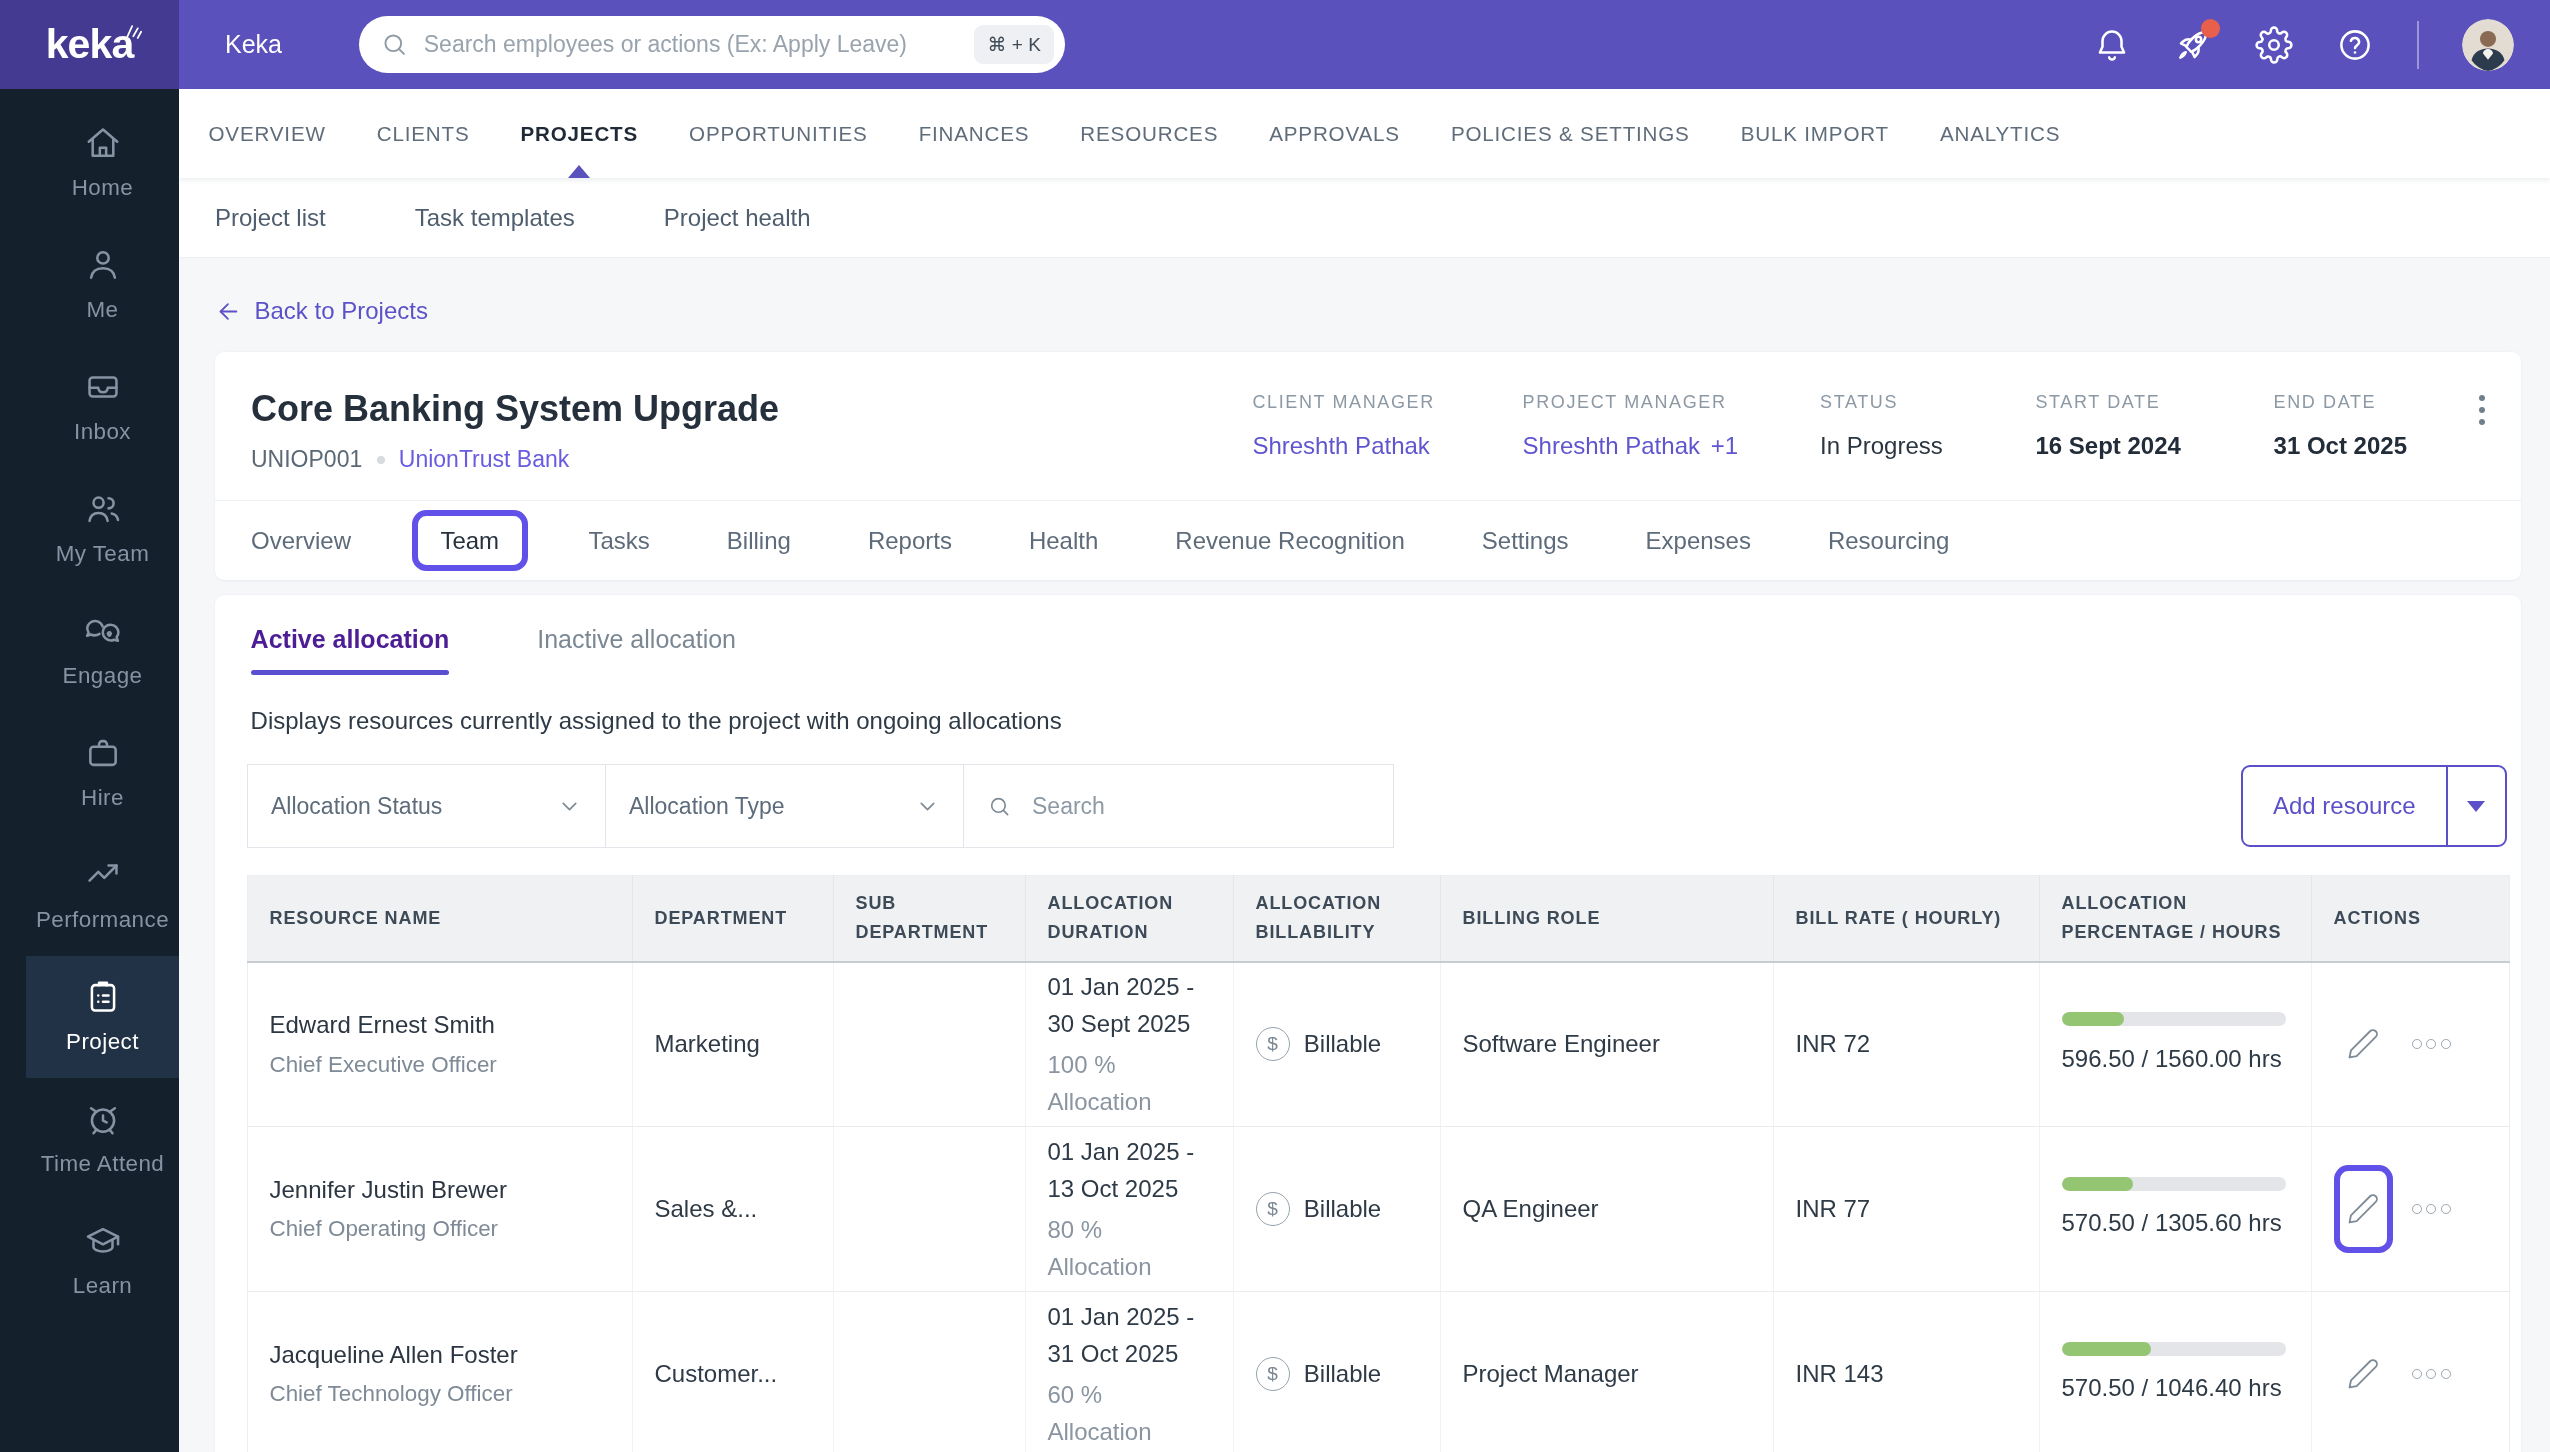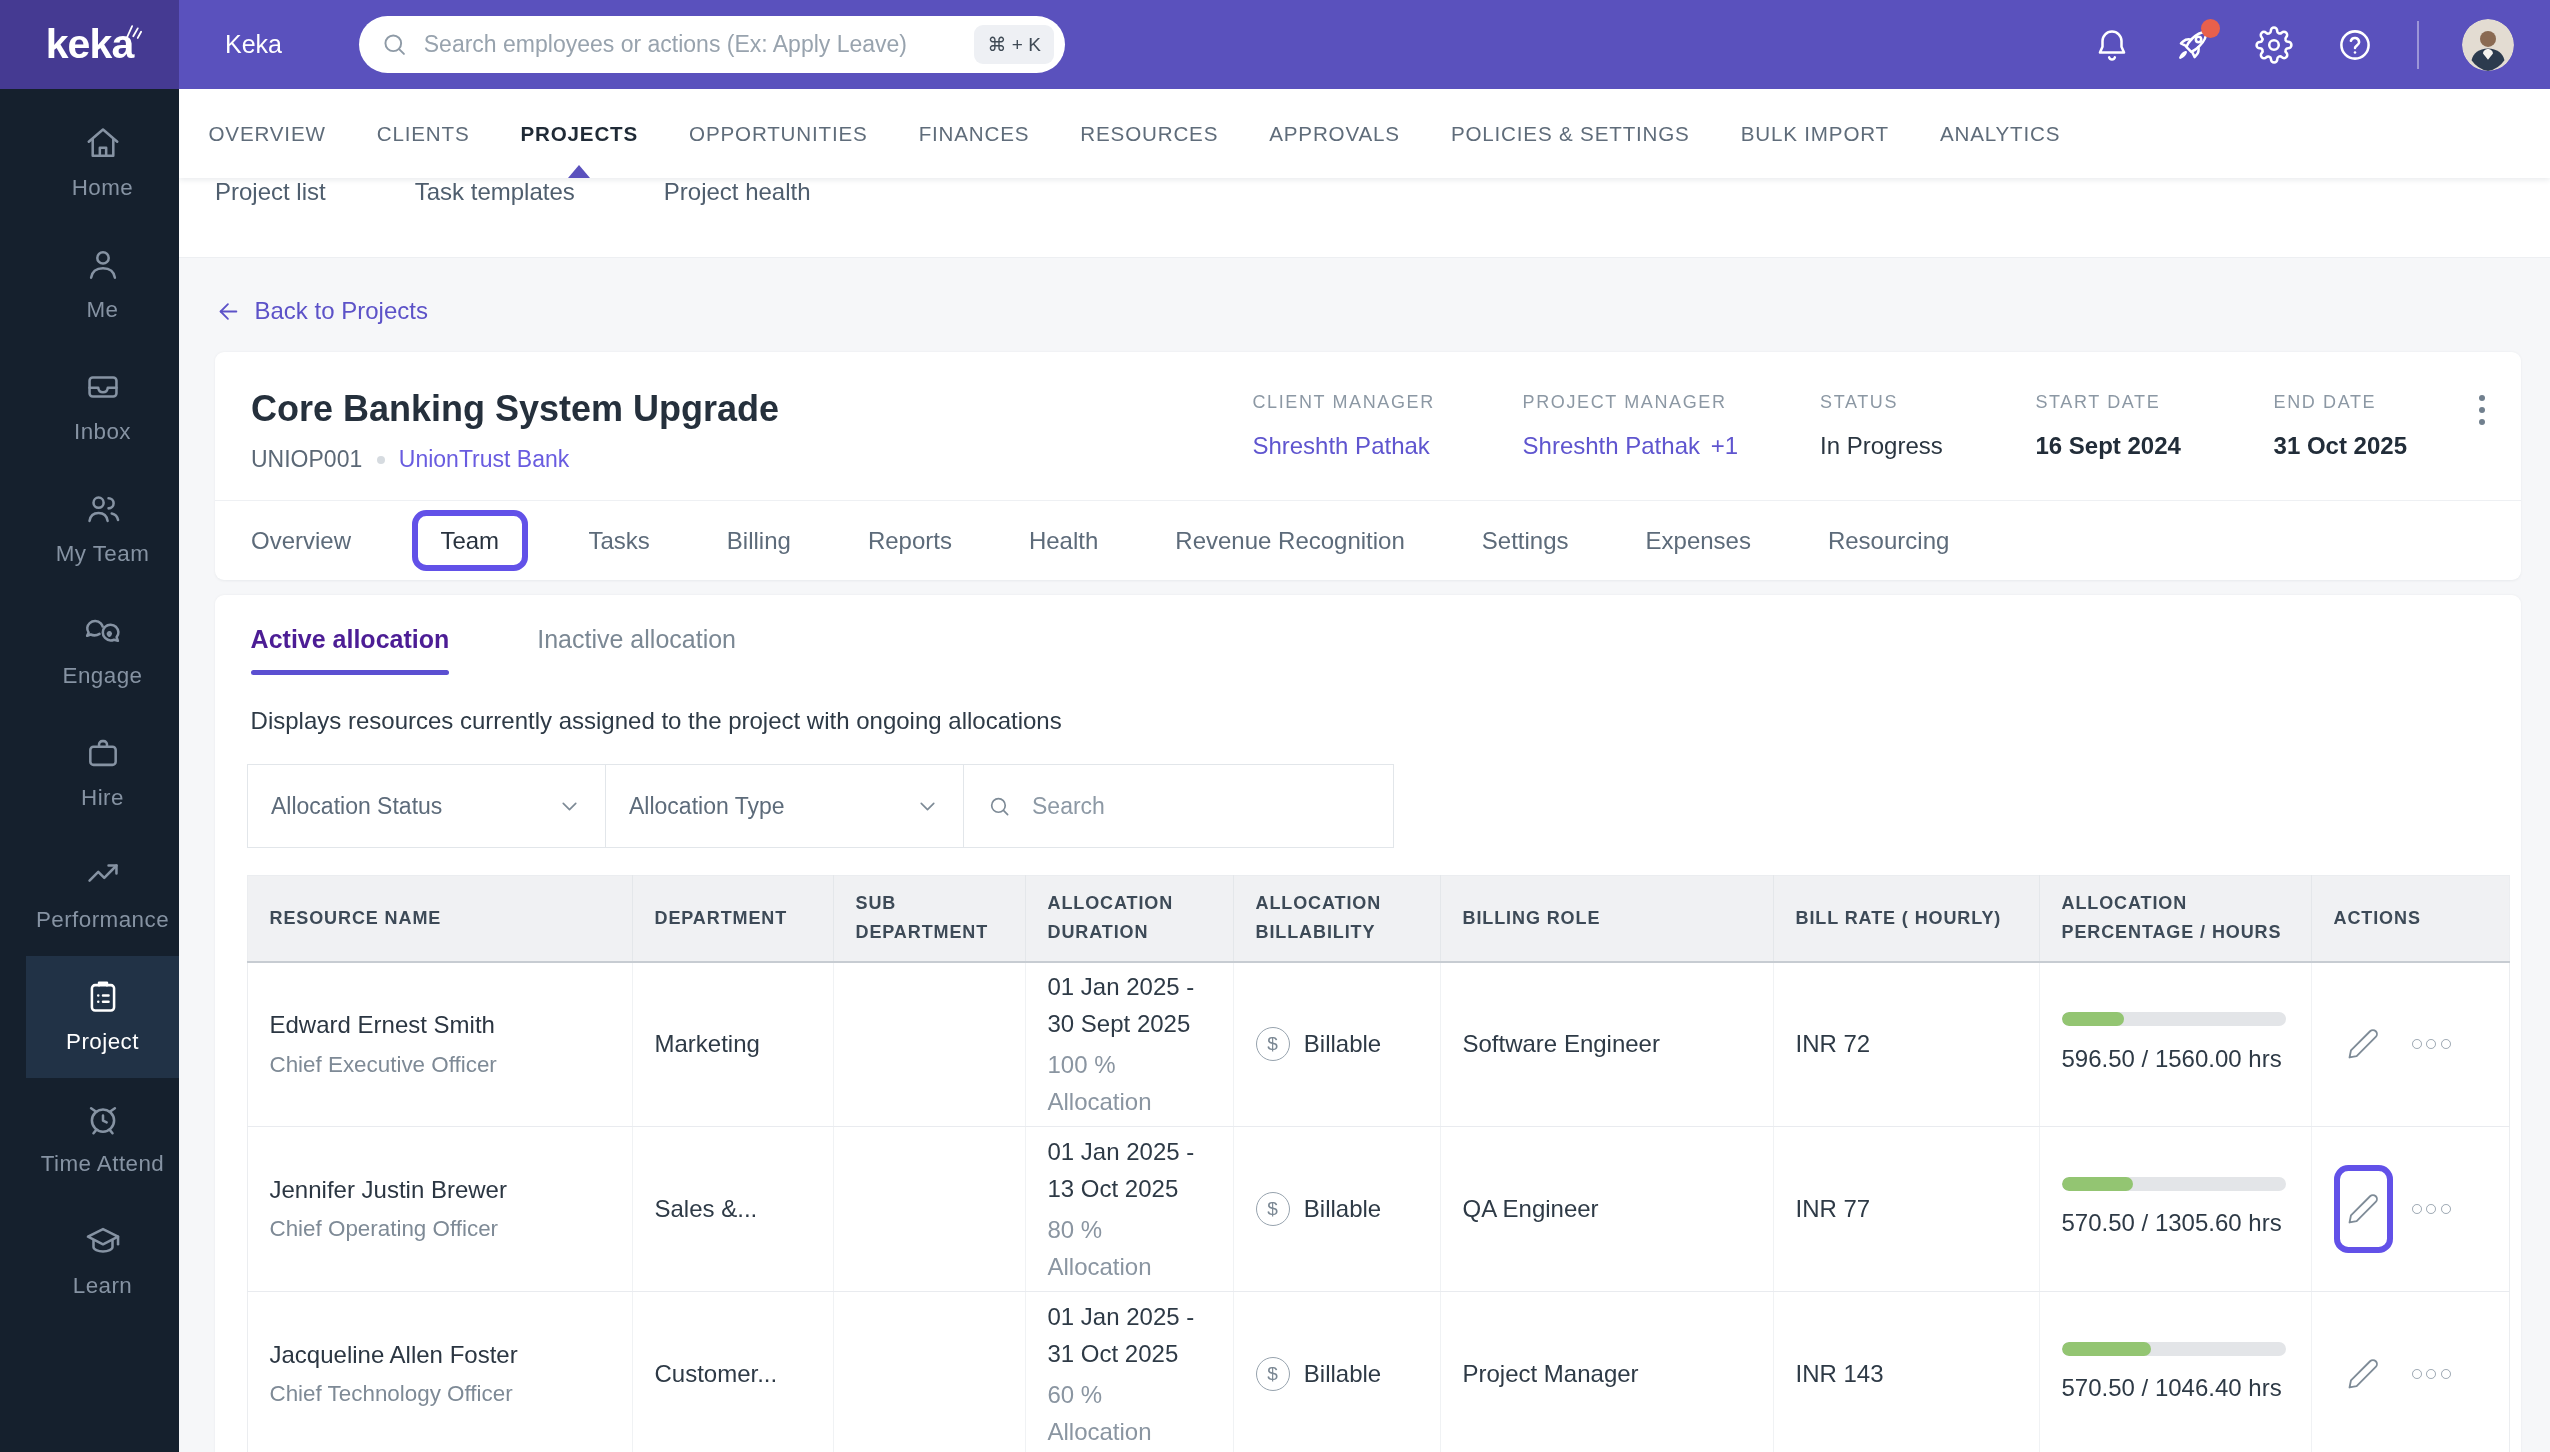--- a/index.html
+++ b/index.html
@@ -31,21 +31,21 @@
   .side-item .sicon svg { width:100%; height:100%; }
   .side-item .slabel { font-size:22.4px; letter-spacing:.02em; }
   .side-item.active { background:#213246; color:#fff; }
 
   
   .content { margin-left:179px; padding-top:89px; }
   .main-nav { height:89px; background:#fff; display:flex; align-items:center; gap:51px; padding:0 36px 0 29.5px; position:relative; box-shadow:0 2.7px 5.4px rgba(23,43,63,.09); z-index:10; }
   .main-nav .tab { font-size:20.6px; letter-spacing:.04em; color:#5f6c7a; height:100%; display:flex; align-items:center; position:relative; cursor:pointer; white-space:nowrap; }
   .main-nav .tab.active { color:#1f2a36; font-weight:bold; }
   .main-nav .tab.active::after { content:""; position:absolute; bottom:0; left:50%; transform:translateX(-50%); border-left:11.6px solid transparent; border-right:11.6px solid transparent; border-bottom:13.4px solid #5a51bd; }
-  .sub-nav { height:80px; background:#fff; display:flex; gap:89px; padding-left:36px; font-size:24px; color:#4f5e6e; border-bottom:0.9px solid #edeff2; position:relative; z-index:5; }
+  .sub-nav { height:80px; background:#fff; display:flex; align-items:center; gap:89px; padding-left:36px; font-size:24px; color:#4f5e6e; border-bottom:0.9px solid #edeff2; position:relative; z-index:5; }
   .subnav-item { cursor:pointer; }
 
   
   .page { padding:0 29px 0 36px; }
   .back-row { margin:39px 0 27px; display:flex; align-items:center; gap:12.5px; color:#5c52c8; font-size:24px; cursor:pointer; width:fit-content; }
   .back-row .icon { width:27px; height:27px; }
   .card { background:#fff; border-radius:9px; box-shadow:0 0.9px 2.7px rgba(25,39,52,.06); }
 
   .card-header { display:flex; align-items:flex-start; padding:36px 36px 27px; }
   .proj-title { font-size:36px; font-weight:600; color:#25303c; }
@@ -428,20 +428,26 @@
           <div class="filter-cell filter-search">
             <span class="icon">
                 <svg viewBox="0 0 24 24" fill="none" stroke="currentColor" stroke-width="1.6" stroke-linecap="round" stroke-linejoin="round">
                   <circle cx="11" cy="11" r="6.5"></circle>
                   <path d="m15.8 15.8 4 4"></path>
                 </svg>
               </span>
             <input type="text" placeholder="Search" style="">
           </div>
         </div>
+        <div class="add-resource">
+          <span class="add-main">Add resource</span>
+          <span class="add-caret">
+              <span class="caret-down"></span>
+            </span>
+        </div>
       </div>
 
       <table class="alloc">
         <colgroup>
           <col class="c-res">
             <col class="c-dept">
             <col class="c-sub">
             <col class="c-dur">
             <col class="c-billab">
           <col class="c-role">

